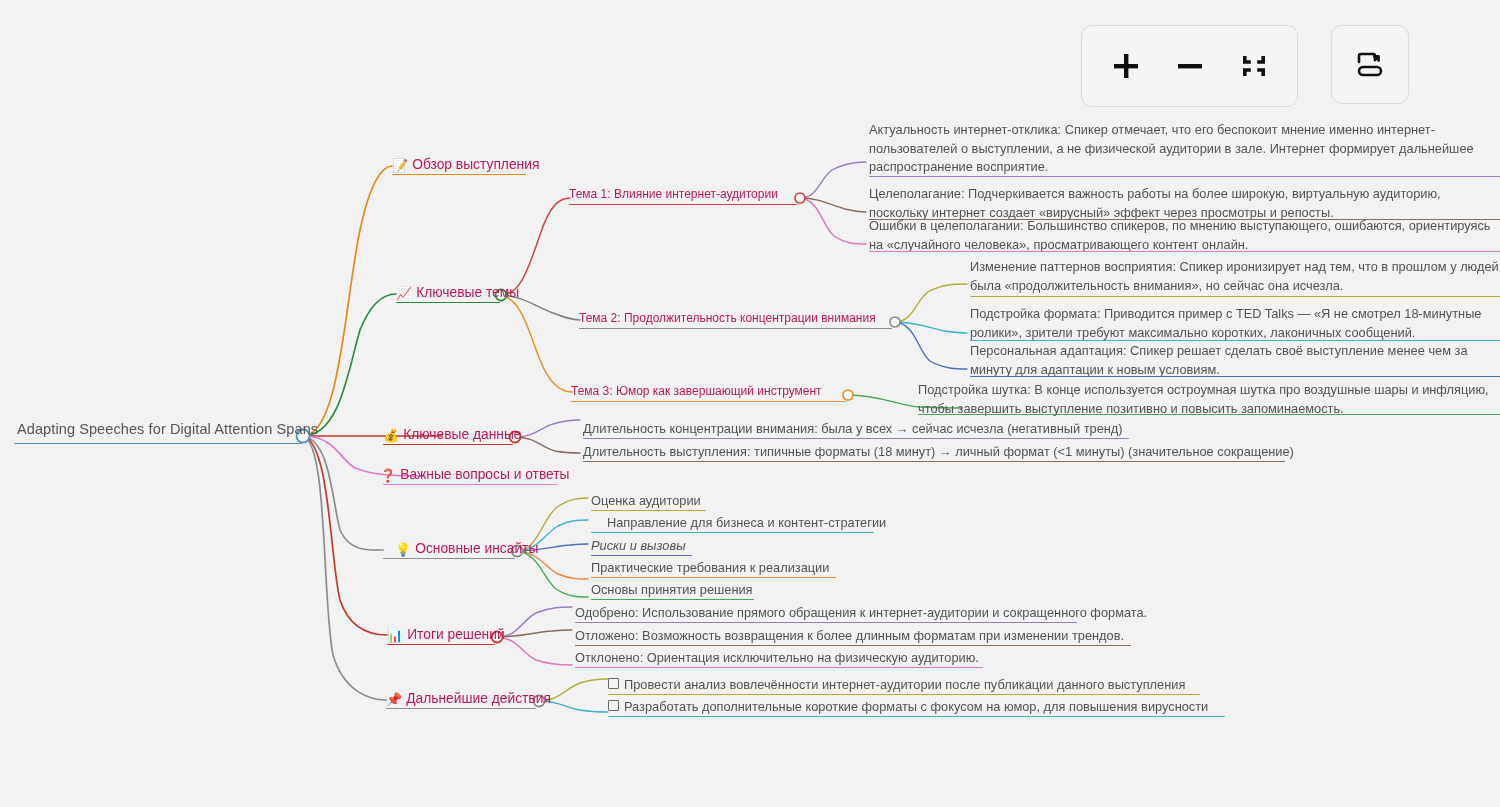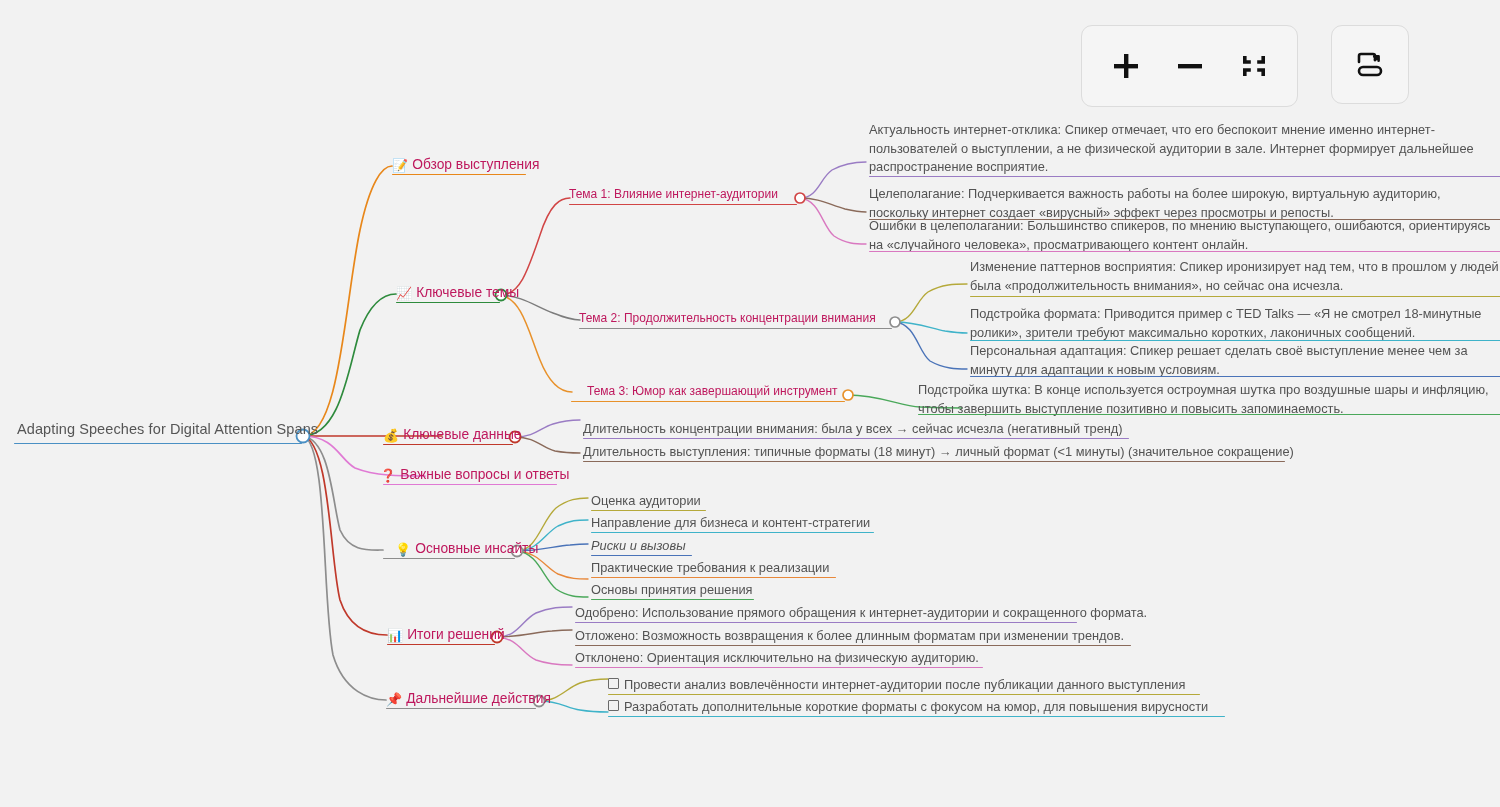--- a/index.html
+++ b/index.html
@@ -215,21 +215,21 @@
   <div class="node lvl2" style="left:566px; top:186px;">
     <span>Тема 1: Влияние интернет-аудитории</span>
   </div>
   <div class="underline" style="left:569px; top:204px; width:228px; background:#d14545;"></div>
 
   <div class="node lvl2" style="left:576px; top:310px;">
     <span>Тема 2: Продолжительность концентрации внимания</span>
   </div>
   <div class="underline" style="left:579px; top:328px; width:313px; background:#8d8d8d;"></div>
 
-  <div class="node lvl2" style="left:568px; top:383px;margin-left:16px;">
+  <div class="node lvl2" style="left:568px; top:383px;">
     <span>Тема 3: Юмор как завершающий инструмент</span>
   </div>
   <div class="underline" style="left:571px; top:401px; width:274px; background:#e8912a;"></div>
 
   <div class="node lvl3 wrap" style="left:866px; top:121px; width:640px;">
     <span>Актуальность интернет-отклика: Спикер отмечает, что его беспокоит мнение именно интернет-пользователей о выступлении, а не физической аудитории в зале. Интернет формирует дальнейшее распространение восприятие.</span>
   </div>
   <div class="underline" style="left:869px; top:176px; width:637px; background:#9a7cc4;"></div>
 
   <div class="node lvl3 wrap" style="left:866px; top:185px; width:640px;">
@@ -270,21 +270,21 @@
   <div class="node lvl3" style="left:580px; top:443px;">
     <span>Длительность выступления: типичные форматы (18 минут) → личный формат (&lt;1 минуты) (значительное сокращение)</span>
   </div>
   <div class="underline" style="left:583px; top:461px; width:702px; background:#8a6a5a;"></div>
 
   <div class="node lvl3" style="left:588px; top:492px;">
     <span>Оценка аудитории</span>
   </div>
   <div class="underline" style="left:591px; top:510px; width:115px; background:#b5a93a;"></div>
 
-  <div class="node lvl3" style="left:588px; top:514px;">
+  <div class="node lvl3" style="left:604px; top:514px;">
     <span>Направление для бизнеса и контент-стратегии</span>
   </div>
   <div class="underline" style="left:591px; top:532px; width:283px; background:#3fb3c9;"></div>
 
   <div class="node lvl3" style="left:588px; top:537px;font-style:italic;">
     <span>Риски и вызовы</span>
   </div>
   <div class="underline" style="left:591px; top:555px; width:101px; background:#4a73b8;"></div>
 
   <div class="node lvl3" style="left:588px; top:559px;text-align:right;">

